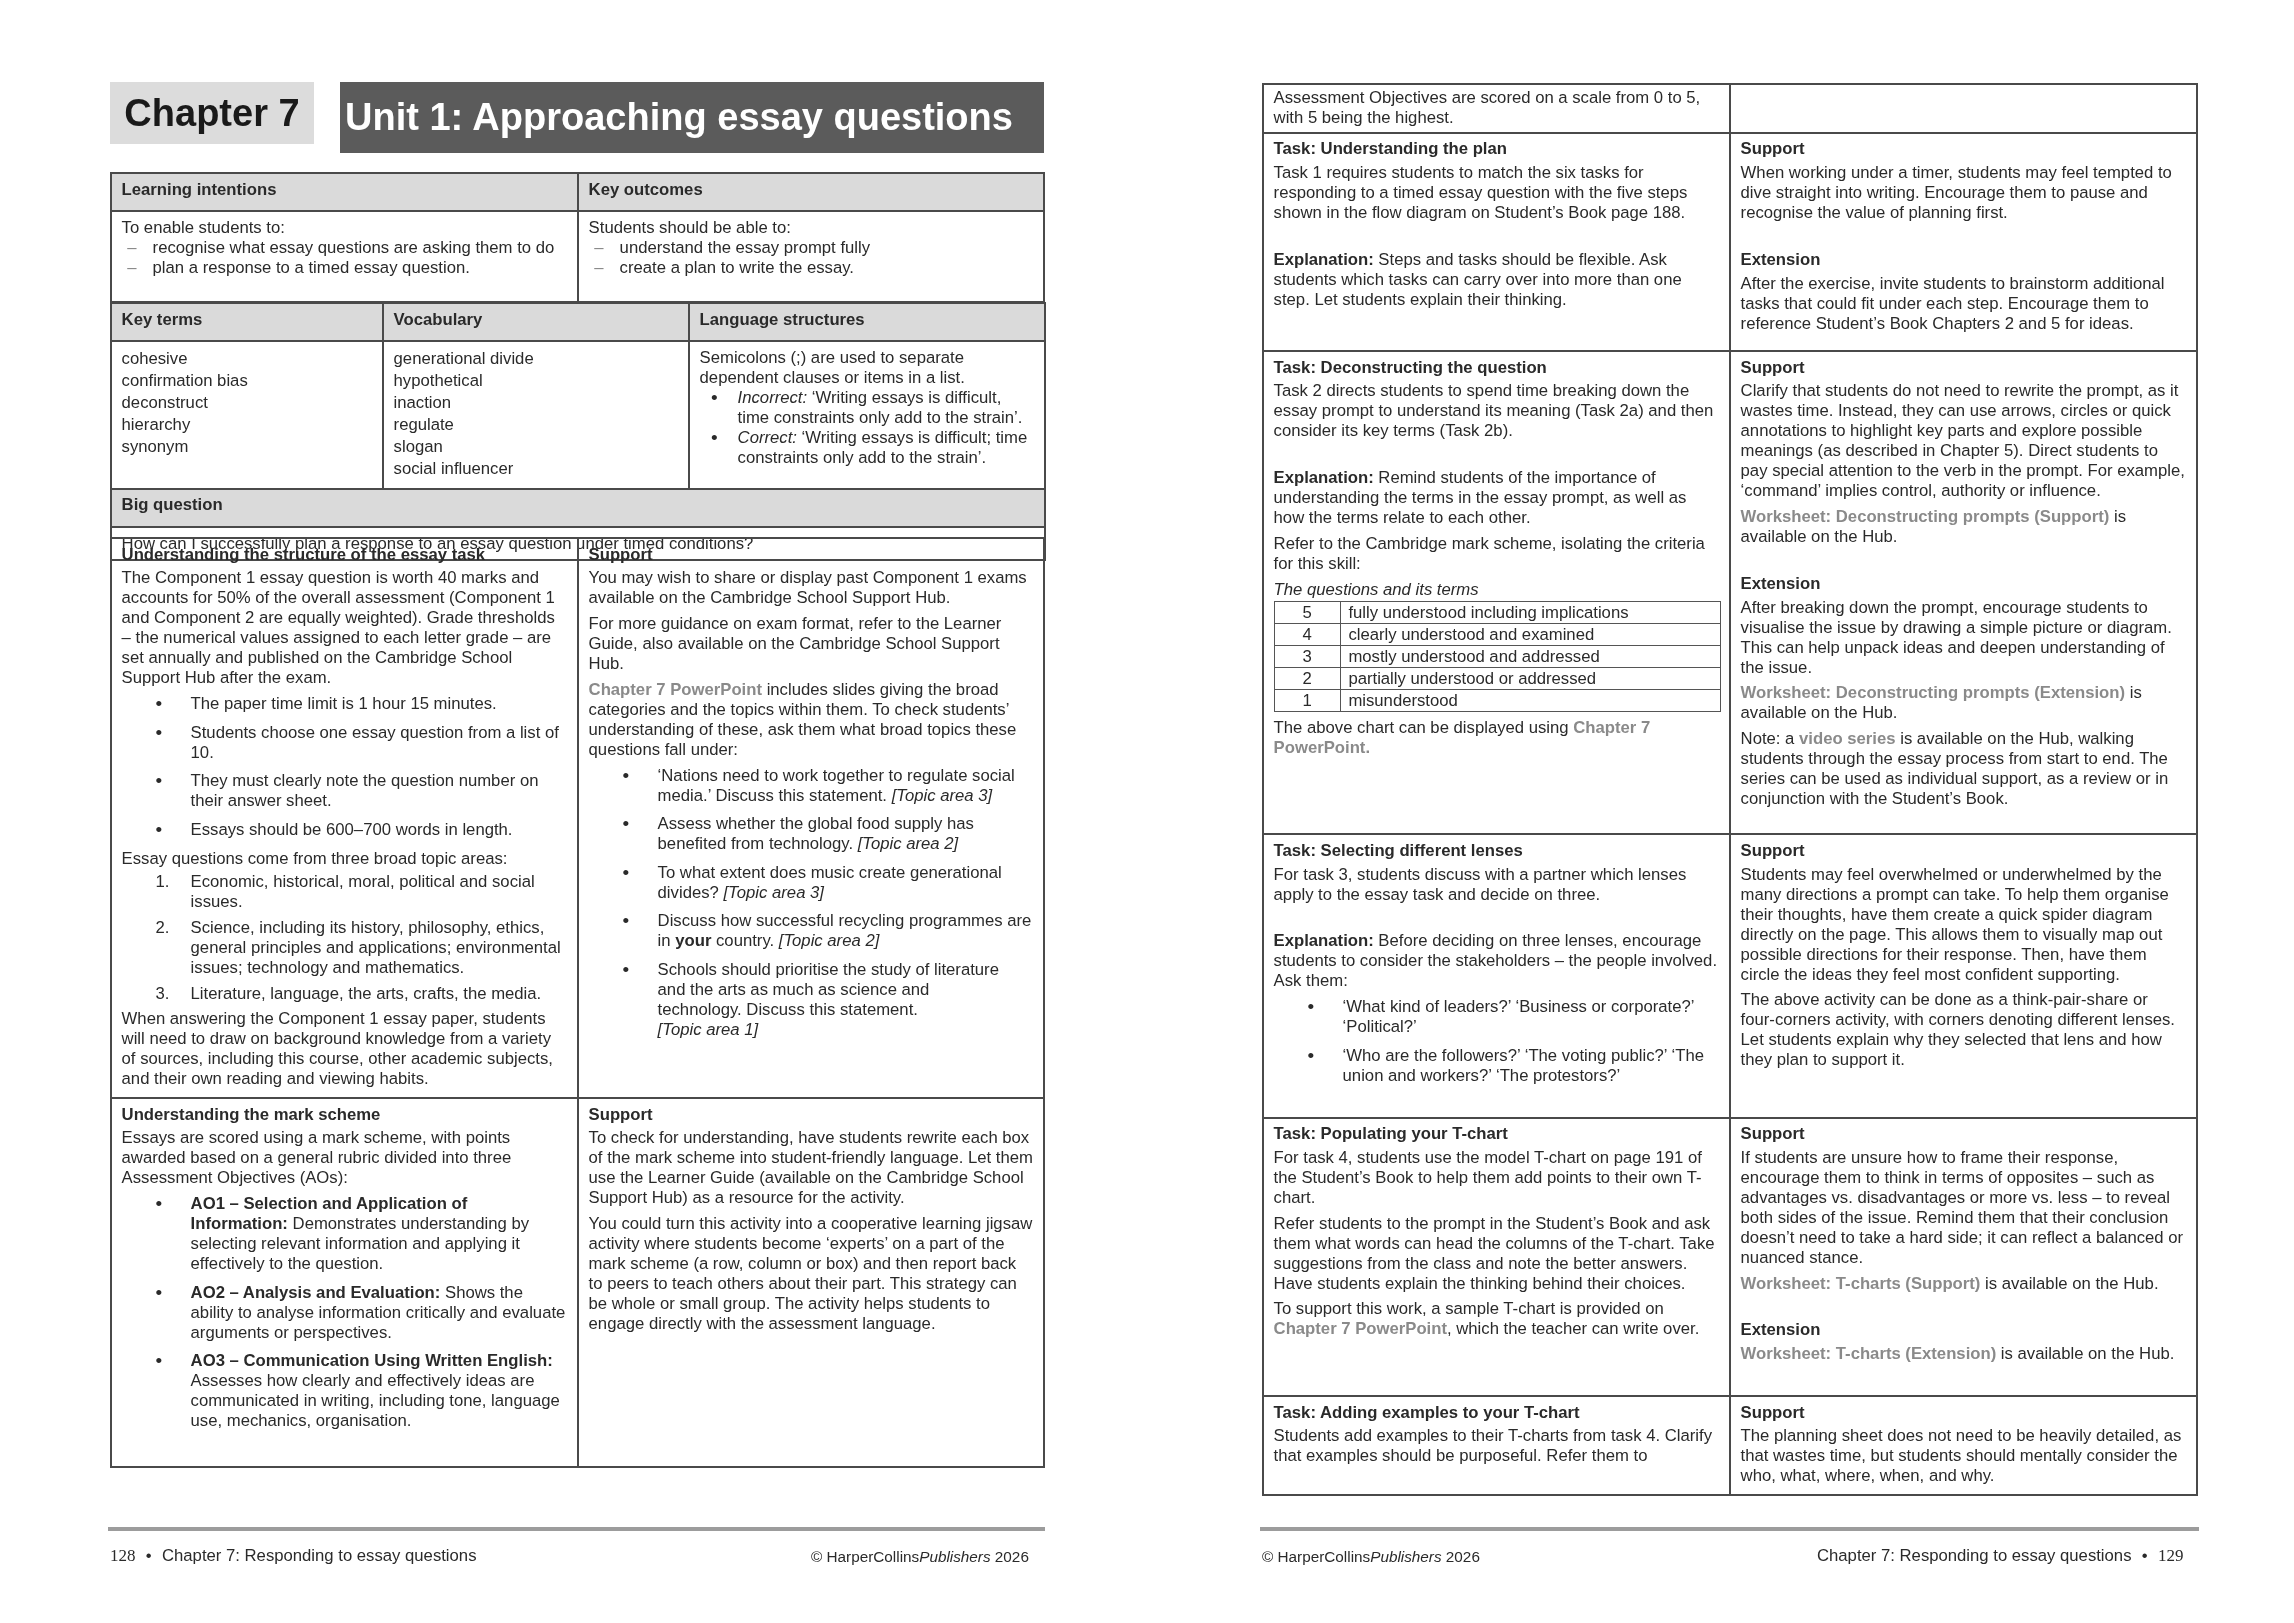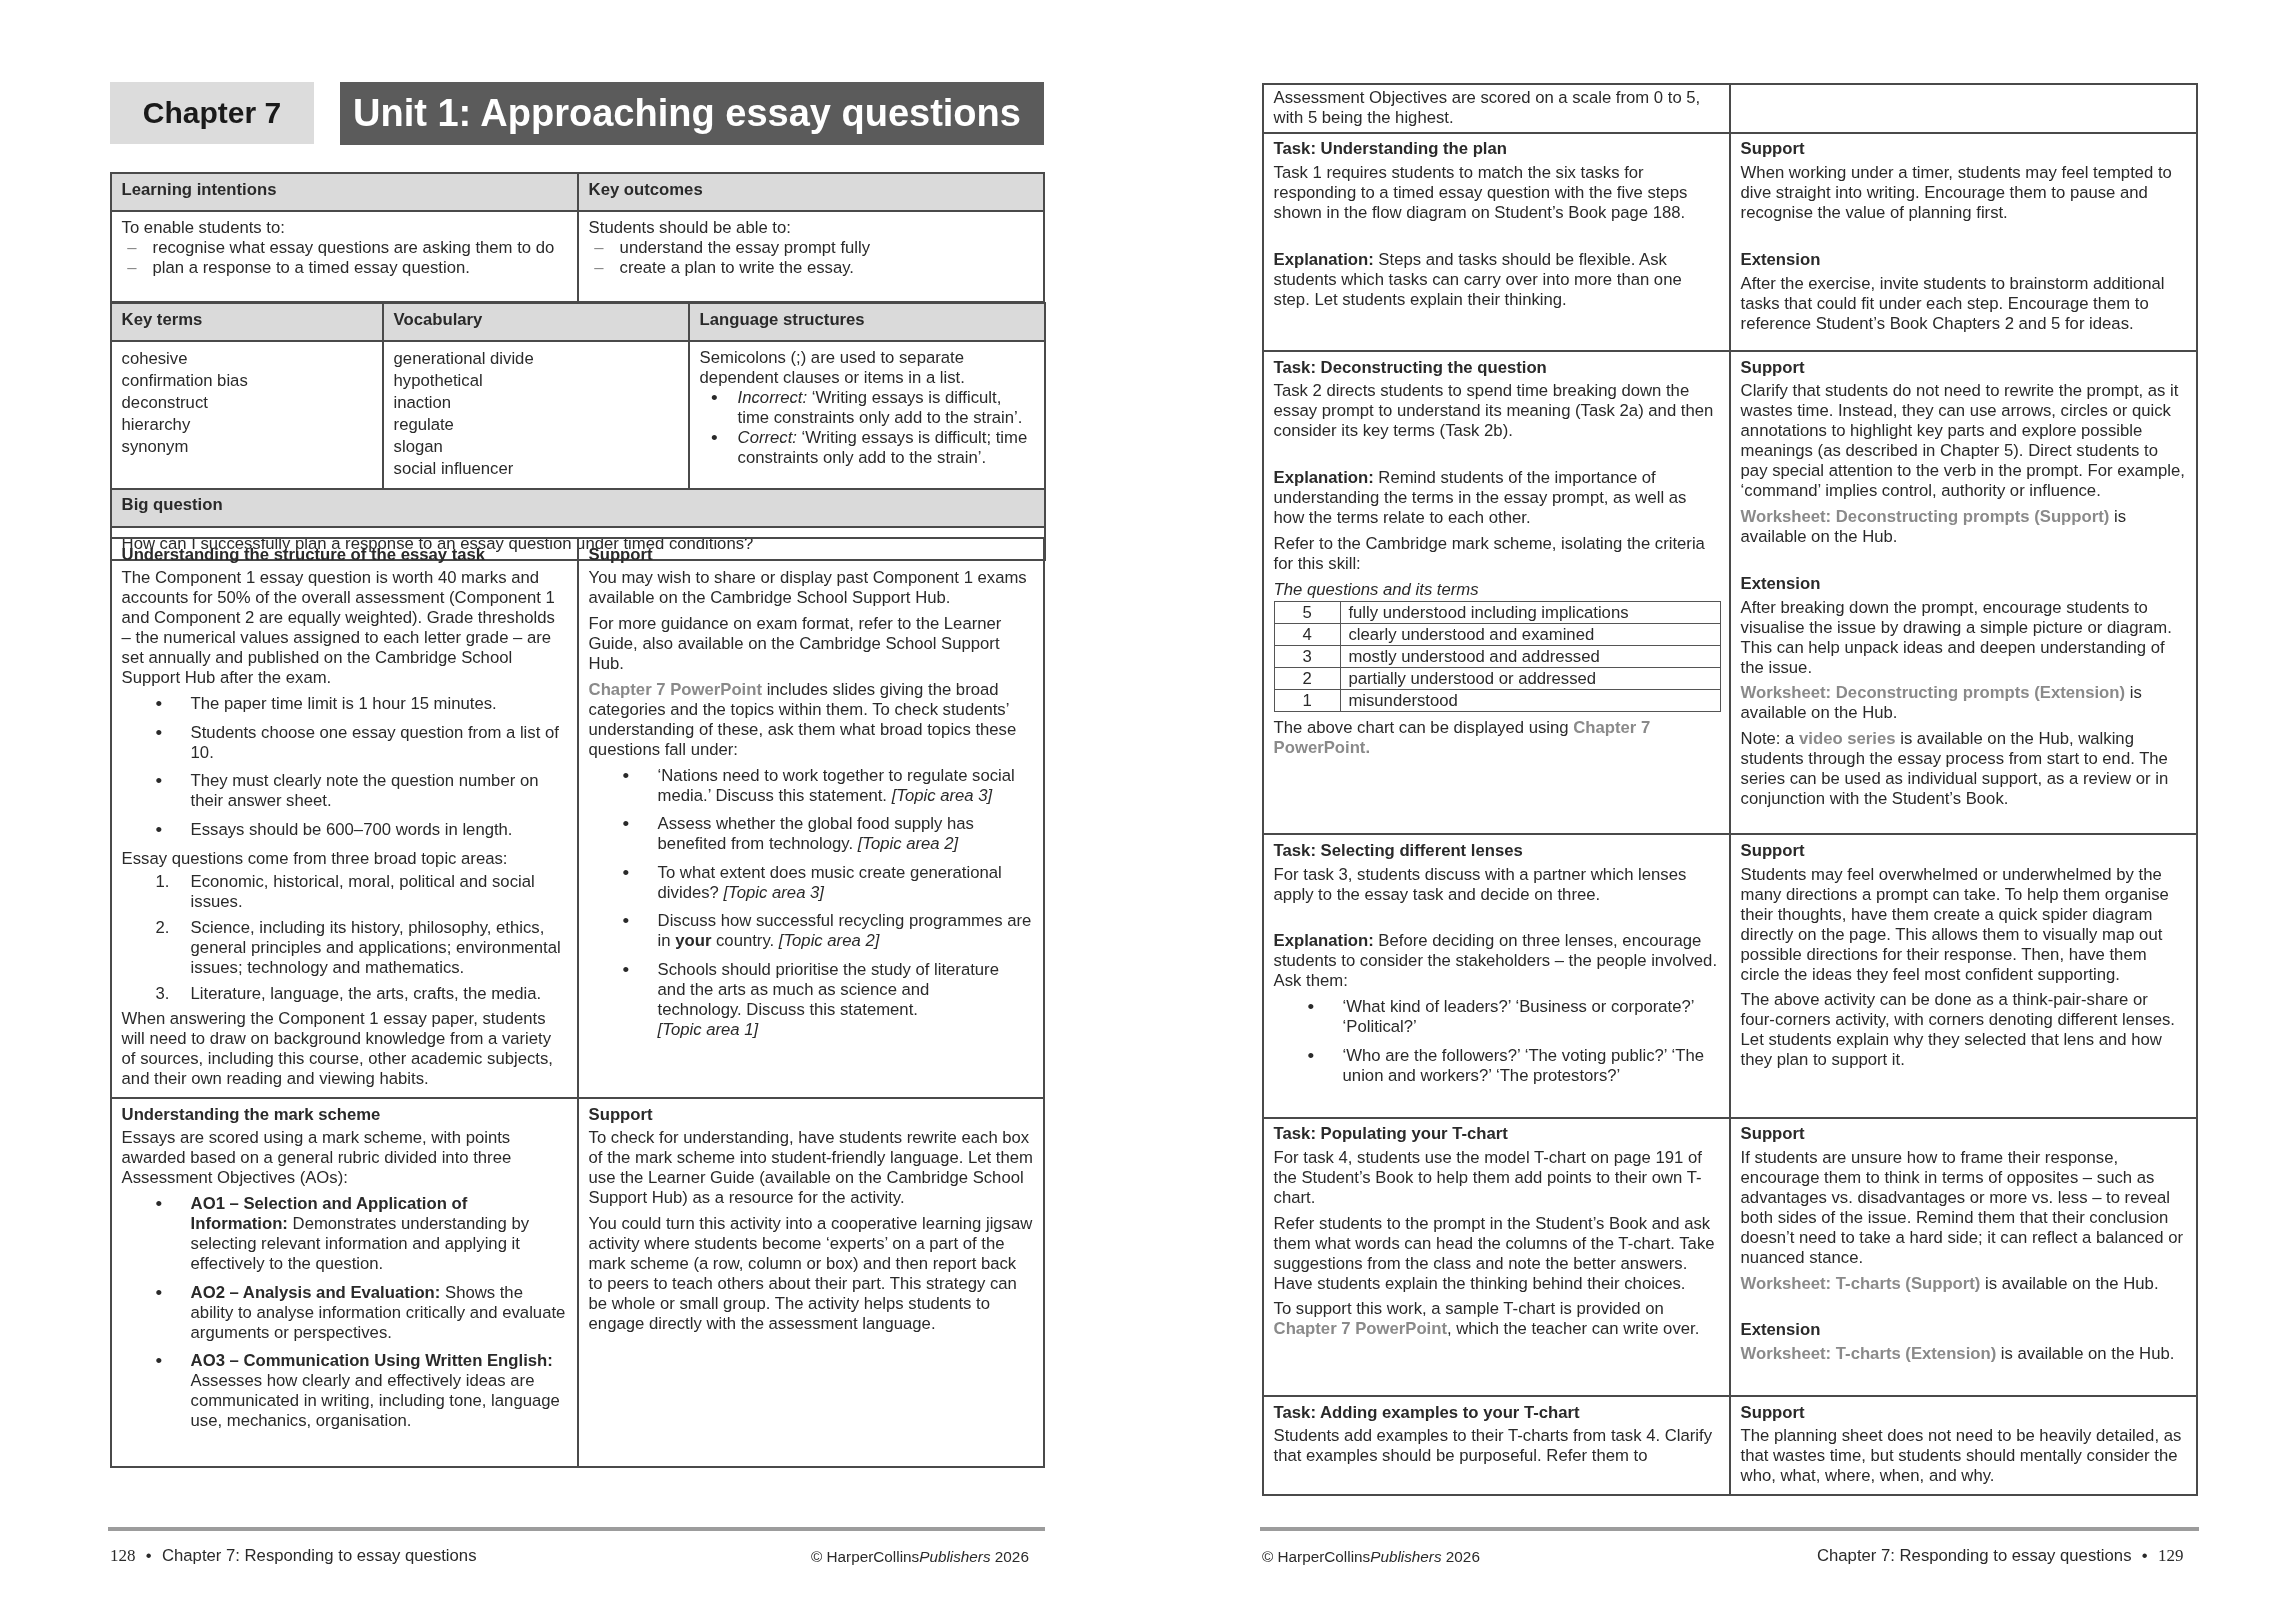--- a/index.html
+++ b/index.html
@@ -2,23 +2,23 @@
 <html><head>
 <meta charset="utf-8">
 <style>
   html, body { margin:0; padding:0; }
   body { width:2294px; height:1623px; background:#ffffff; position:relative; overflow:hidden;
          font-family:"Liberation Sans", sans-serif; color:#2a2a2a; }
   .page { position:absolute; top:0; }
   .left-page { left:0; width:1147px; }
   .right-page { left:1147px; width:1147px; }
   .chapter-box { position:absolute; left:110px; top:82px; width:204px; height:62px; background:#dcdcdc;
-                 font-weight:bold; font-size:30px; color:#1a1a1a; display:flex; align-items:center; justify-content:center; }
-  .unit-box { position:absolute; left:340px; top:82px; width:704px; height:63px; background:#5b5b5b;
-              font-weight:bold; font-size:38px; color:#ffffff; display:flex; align-items:center; padding-left:13px; box-sizing:border-box; }
+                 font-weight:bold; font-size:38px; color:#1a1a1a; display:flex; align-items:center; justify-content:center; }
+  .unit-box { position:absolute; left:340px; top:82px; width:704px; height:71px; background:#5b5b5b;
+              font-weight:bold; font-size:38px; color:#ffffff; display:flex; align-items:center; padding-left:5px; box-sizing:border-box; }
   table.grid { position:absolute; border-collapse:collapse; table-layout:fixed; font-size:16.7px; line-height:20px; }
   table.grid td { border:2.4px solid #4a4a4a; vertical-align:top; padding:5.7px 9.6px 7.6px 9.6px;margin-top:28px; }
   td.hdr { background:#dadada; font-weight:bold; padding:4.8px 9.6px; height:23px; vertical-align:middle; }
   .bold { font-weight:bold; }
   .sub { font-weight:bold; margin-bottom:3.8px; }
   .link { color:#8a8a8a; font-weight:bold; }
   p { margin:0 0 5.7px 0; }
   ul.dash { list-style:none; margin:0; padding:0; }
   ul.dash li { position:relative; padding-left:31px; }
   ul.dash li::before { content:"–"; position:absolute; left:5.7px; color:#888; }

